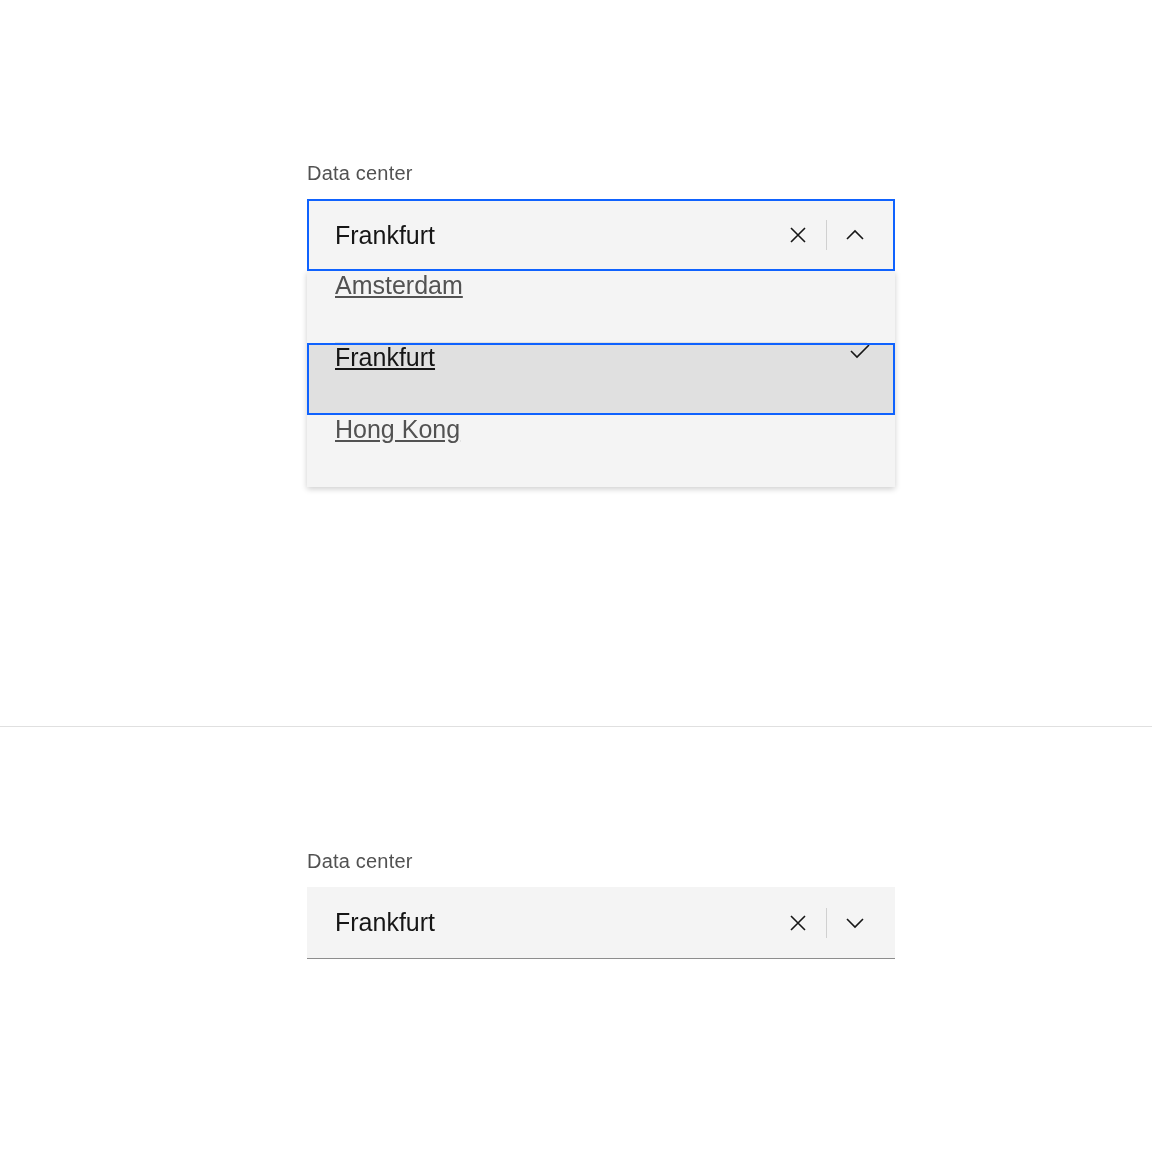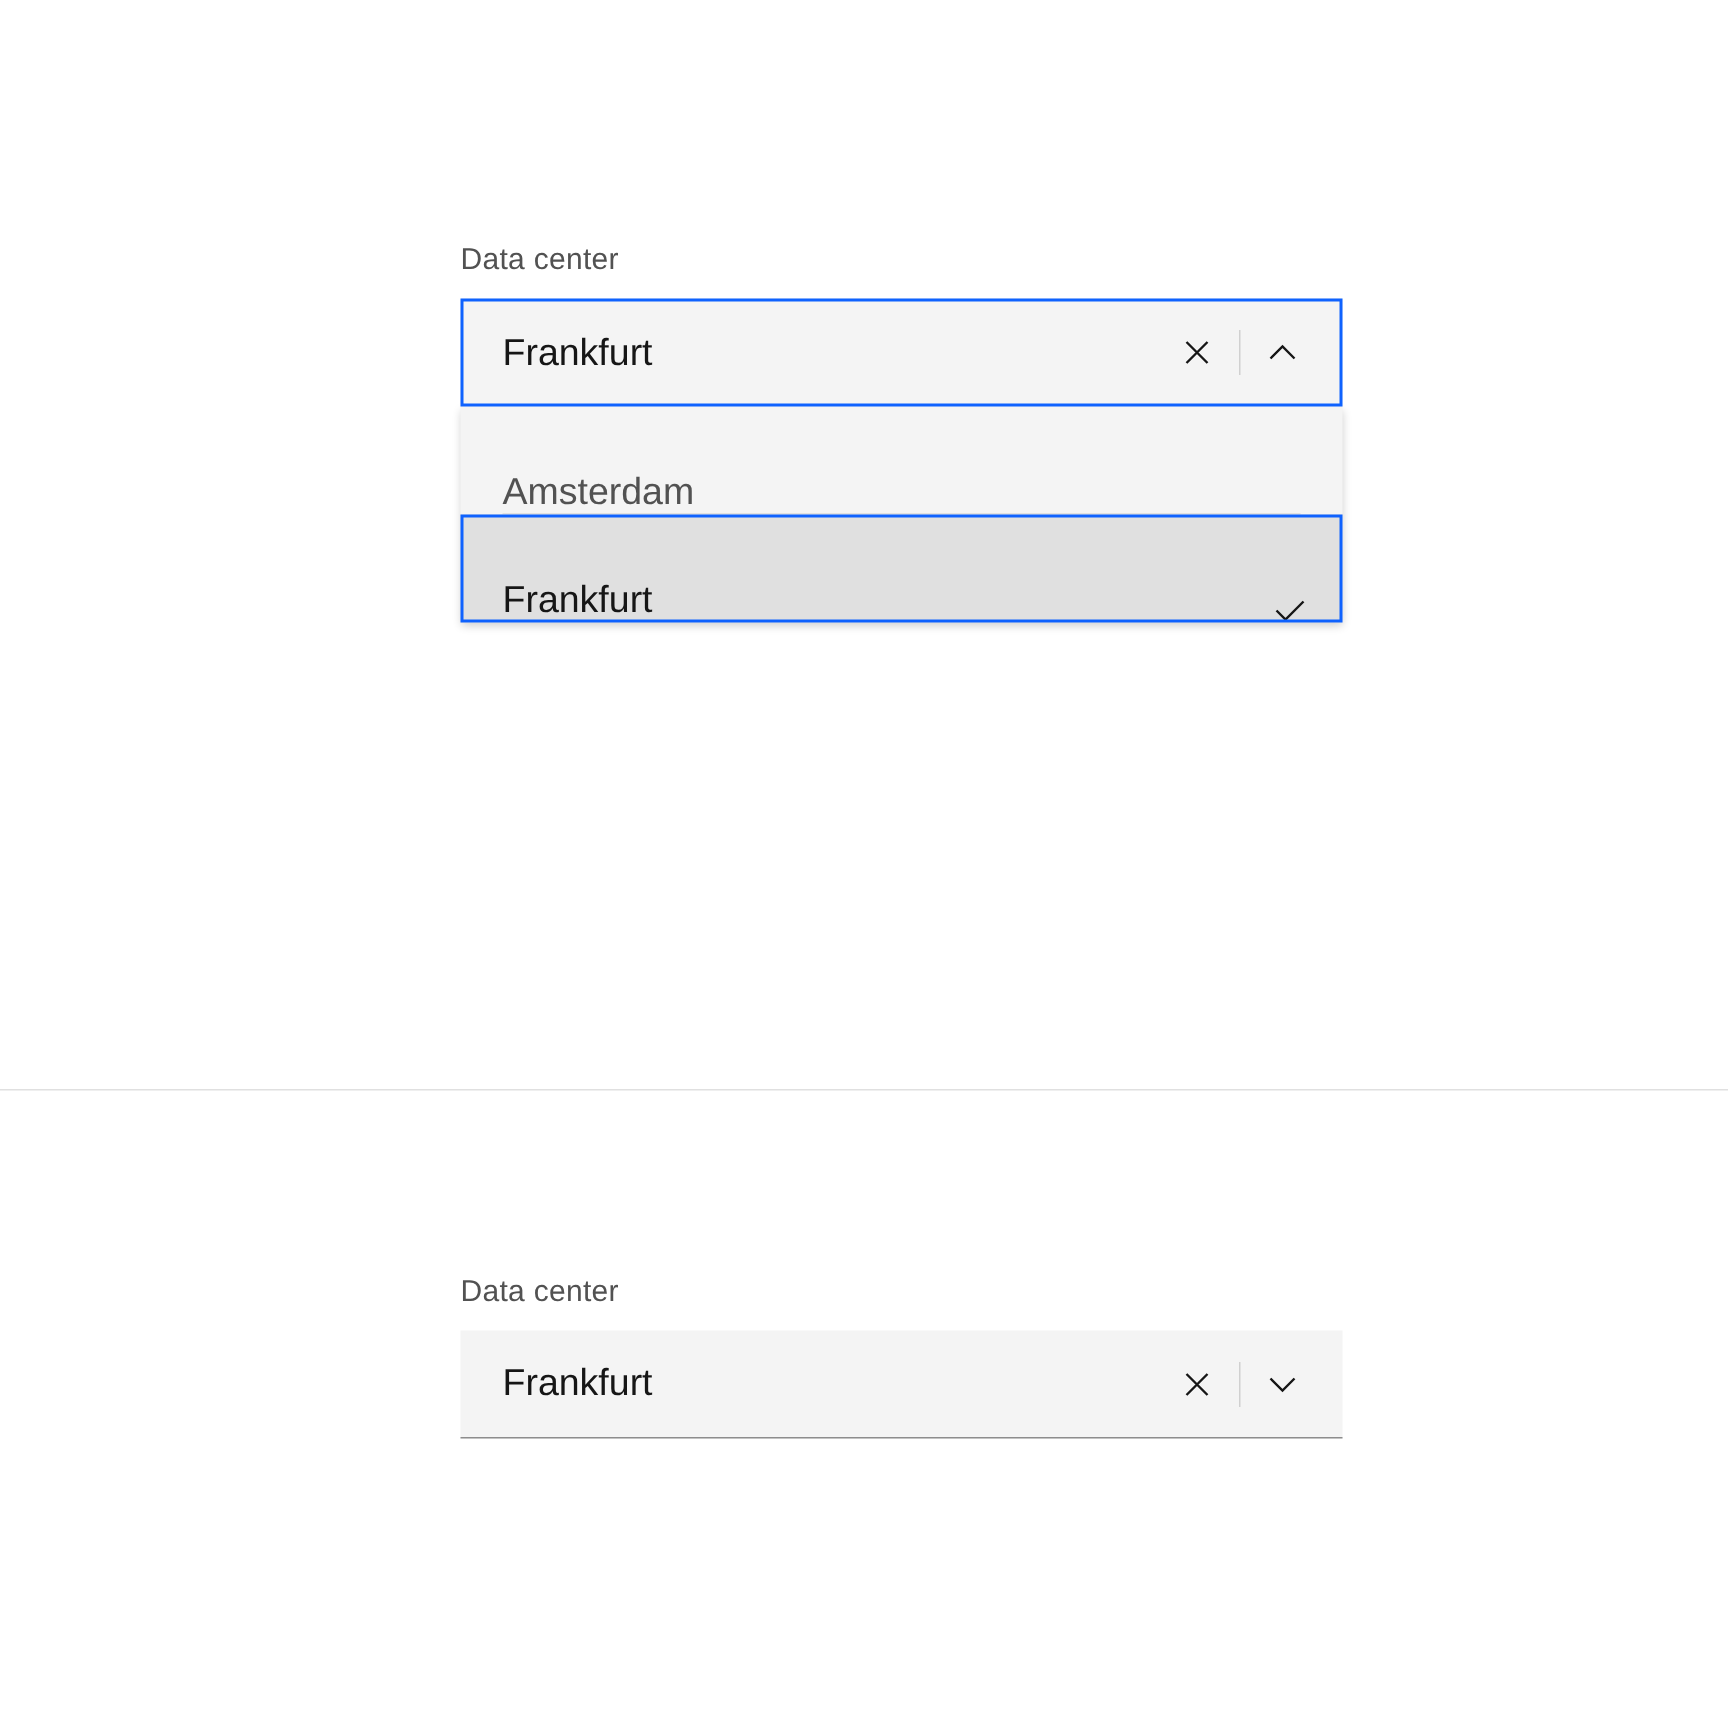--- a/index.html
+++ b/index.html
@@ -58,26 +58,27 @@
     background: #d0d0d0;
     margin: 0 8px;
   }
   .dropdown {
     background: #f4f4f4;
     box-shadow: 0 2px 6px rgba(0,0,0,0.2);
   }
   .option {
     height: 72px;
     display: flex;
-    align-items: flex-end;
+    align-items: flex-start;
     padding: 0 28px;
     font-size: 25px;
     color: #525252;
     position: relative;
     cursor: pointer;
+    text-decoration: underline;
   }
   .option:not(:last-child)::after {
     content: "";
     position: absolute;
     bottom: 0;
     left: 28px;
     right: 28px;
     height: 1px;
     background: #e0e0e0;
   }
@@ -126,20 +127,23 @@
       <span>Amsterdam</span>
     </div>
     <div class="option selected">
       <span>Frankfurt</span>
       <span class="check">
         <svg width="22" height="16" viewBox="0 0 22 16">
             <path d="M2 8 L8 14 L20 2" stroke="#161616" stroke-width="1.6" fill="none"></path>
           </svg>
       </span>
     </div>
+    <div class="option">
+      <span>Hong Kong</span>
+    </div>
   </div>
 </div>
 
 <div class="hr-divider"></div>
 
 <div class="section section-2">
   <div class="label">Data center</div>
   <div class="combo closed">
     <span class="combo-value">Frankfurt</span>
     <span class="icon-box">

